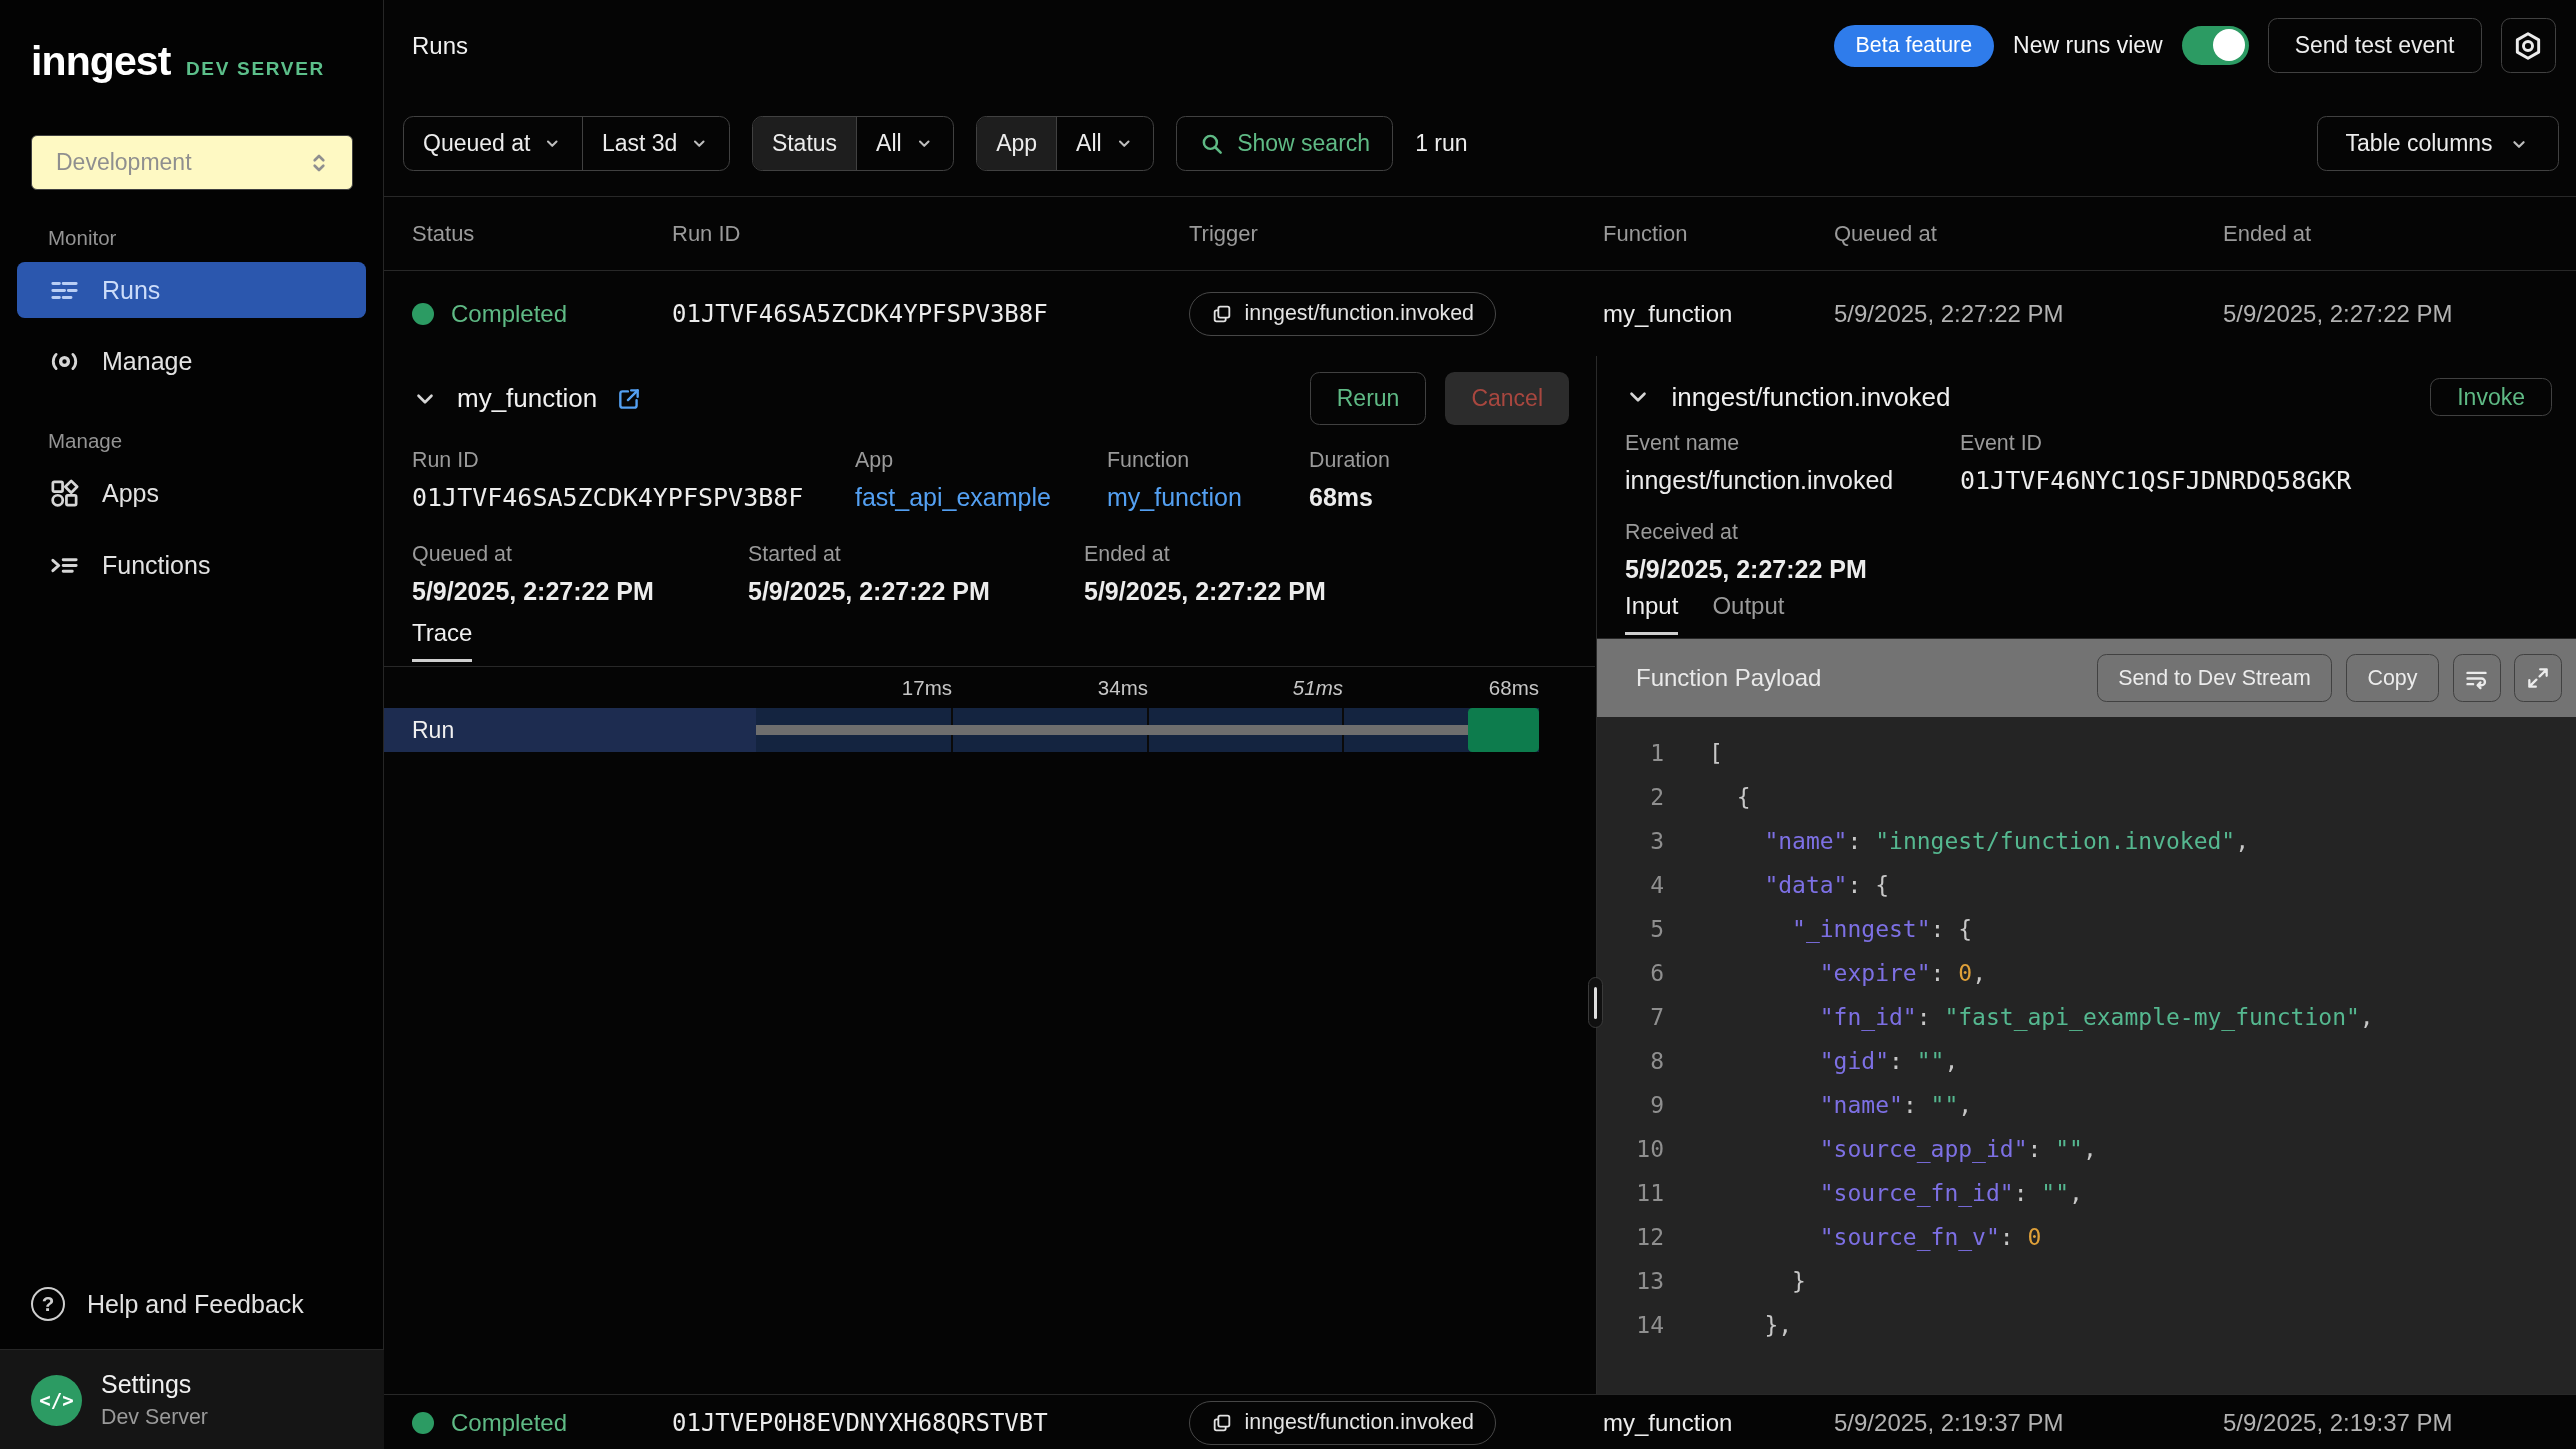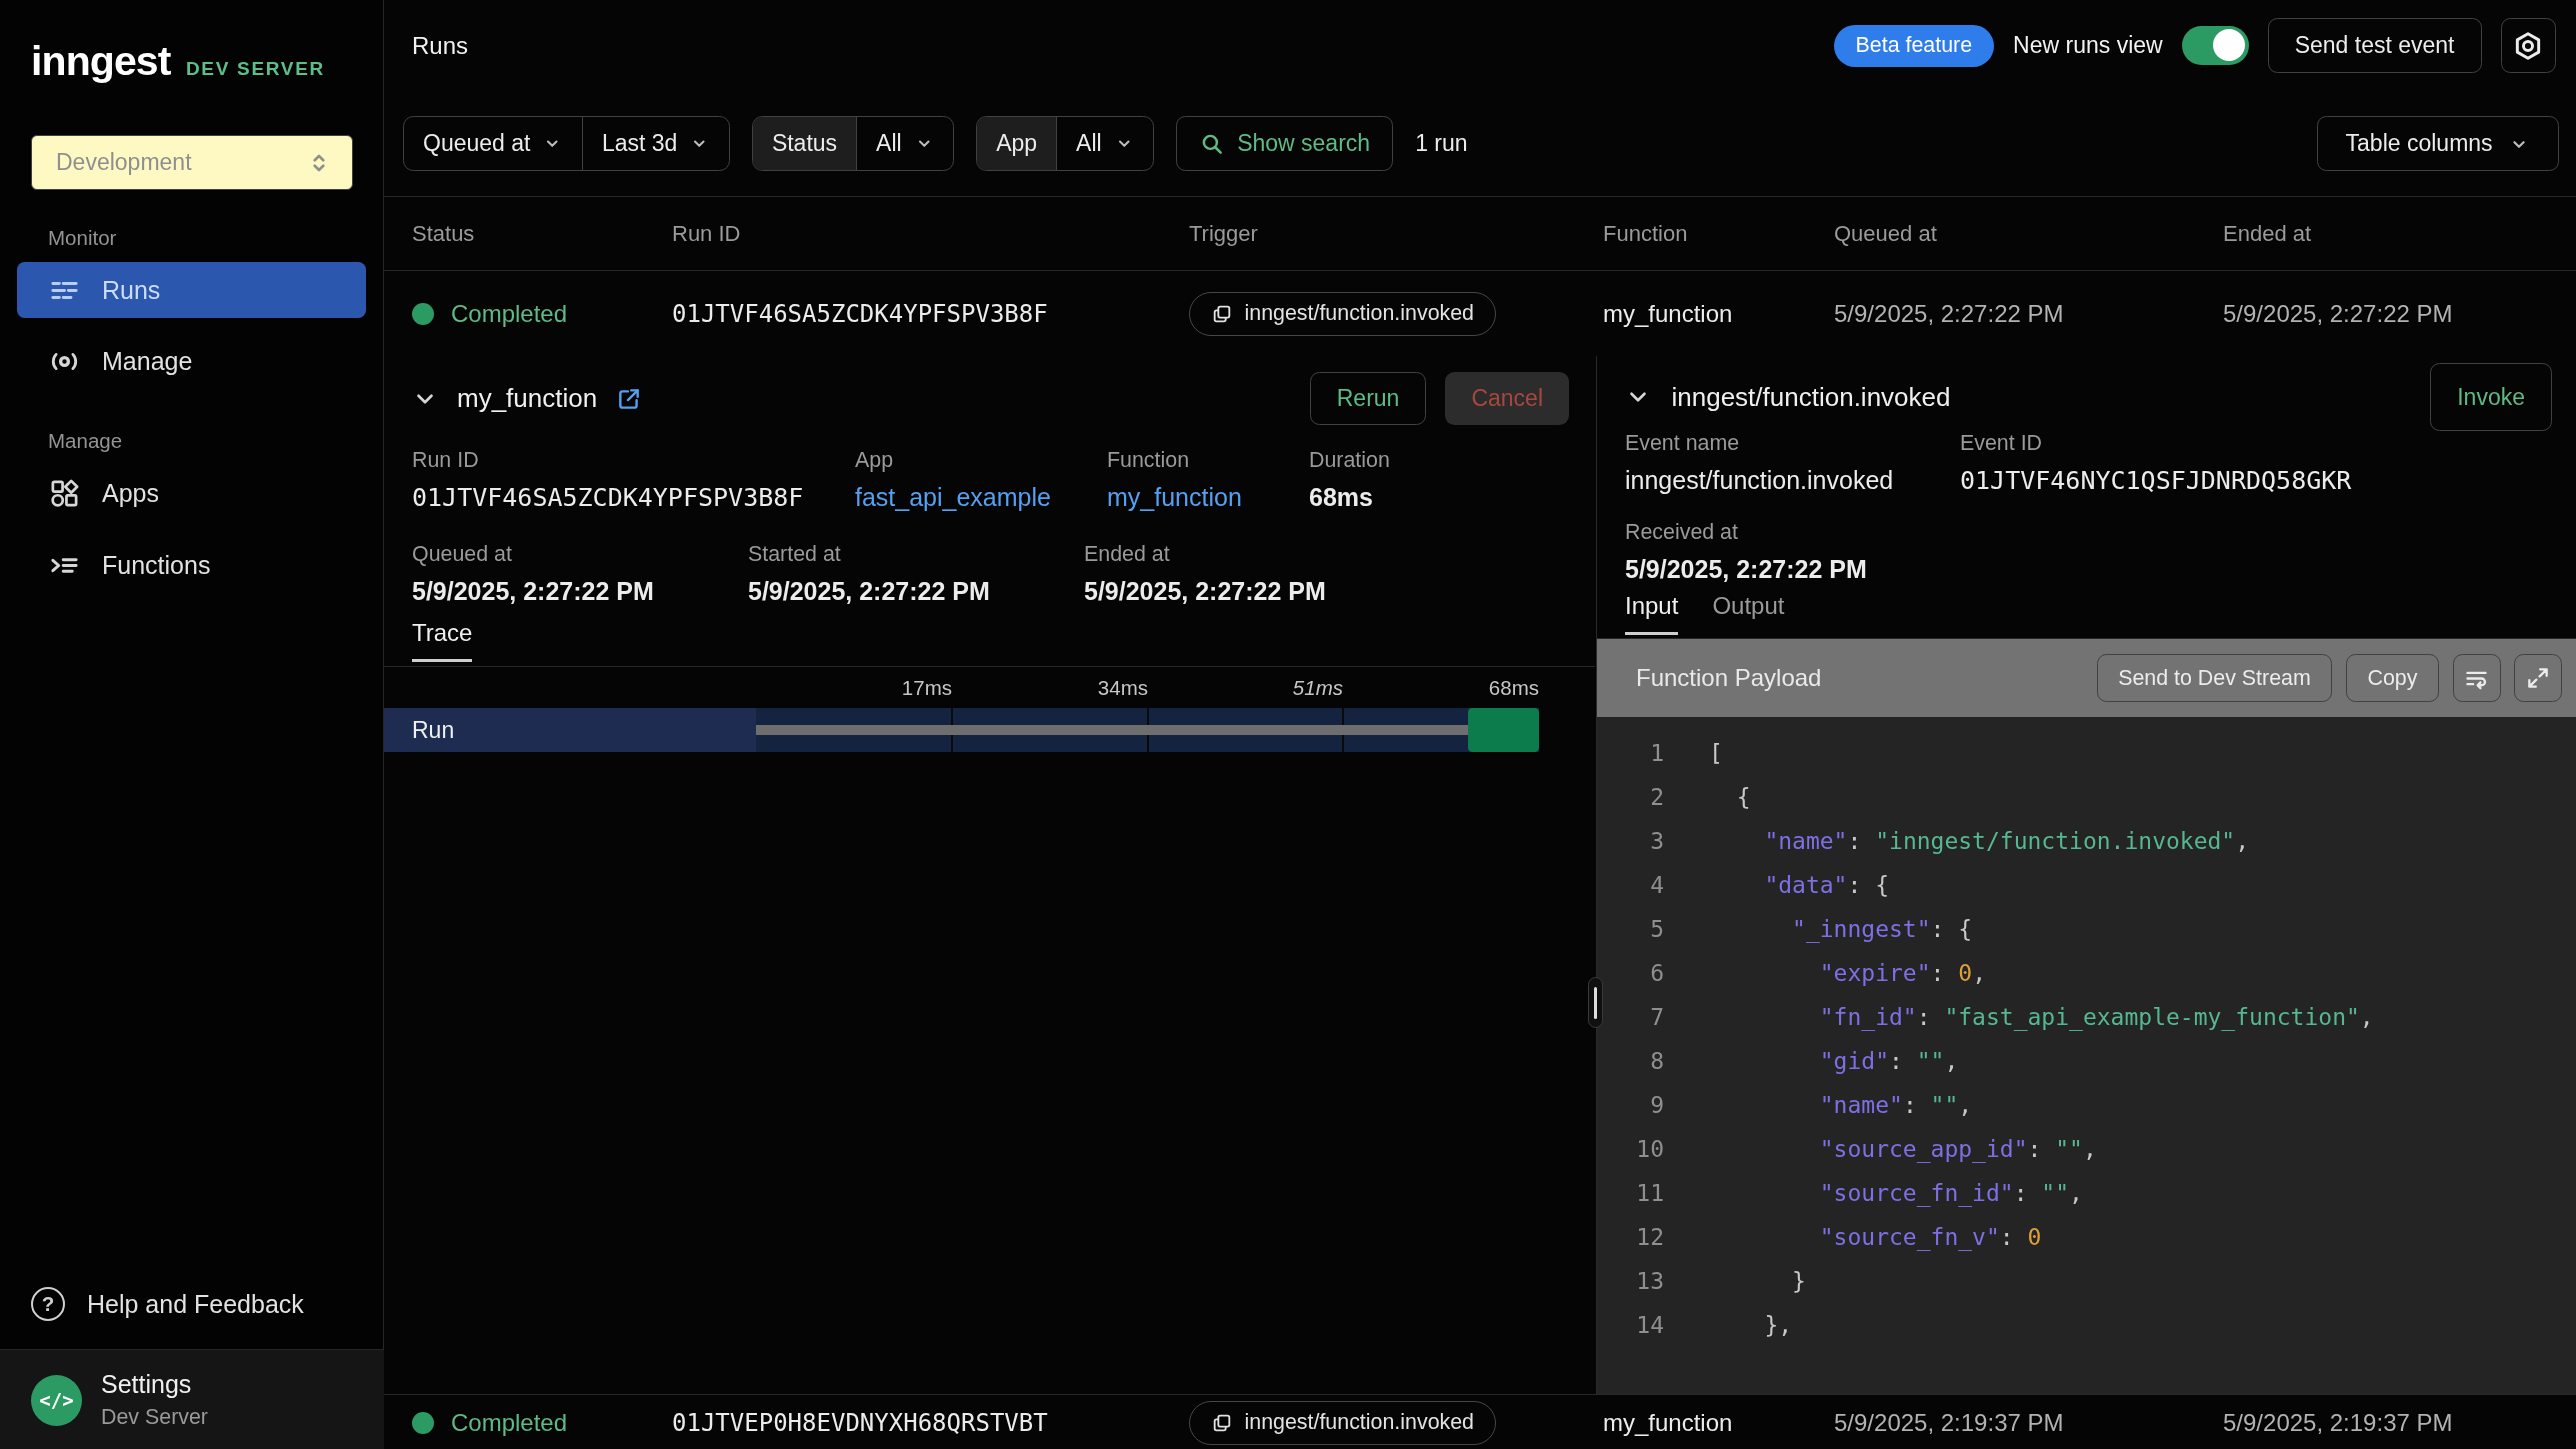--- a/index.html
+++ b/index.html
@@ -78,21 +78,21 @@
   .run-row { position:absolute; left:0; top:352px; width:1155px; height:44px; display:flex; }
   .run-label-cell { width:372px; background:#1d2c50; display:flex; align-items:center; padding-left:28px; font-size:23px; color:#f0f0f0; }
   .run-timeline { position:relative; width:783px; background:#142440; }
   .gridline { position:absolute; top:0; bottom:0; width:1.7px; background:#0a0a0a; }
   .wait-bar { position:absolute; left:0; width:712px; top:17px; height:10.3px; background:#6e6e6e; }
   .green-span { position:absolute; right:0; width:71px; top:0; bottom:0; background:#0d7c4d; border-radius:4.3px; }
 
   
   .epanel { position:absolute; left:1212px; right:0; top:0; bottom:0; border-left:0.9px solid #2a2a2a; }
   .eheader { position:absolute; left:28px; top:13.7px; right:24px; height:55px; display:flex; align-items:center; gap:20.5px; }
-  .btn-invoke { margin-left:auto; height:68px; padding:0 26px; color:#5fba85; }
+  .btn-invoke { margin-left:auto; height:38px; padding:0 26px; color:#5fba85; }
   .etabs { position:absolute; left:28px; top:236px; display:flex; gap:34px; font-size:24px; }
   .etab { padding-bottom:12px; cursor:pointer; color:#9a9a9a; }
   .etab.active { color:#f0f0f0; border-bottom:3.4px solid #cfcfcf; }
   .etabs-border { position:absolute; left:0; top:282px; right:0; border-bottom:0.9px solid #282828; }
   .payload-header { position:absolute; left:0; top:283px; right:0; height:78px; background:#737373; display:flex; align-items:center; padding:0 13.7px 0 39px; gap:13.7px; }
   .payload-title { font-size:24px; color:#e9e9e9; }
   .payload-header .spacer { flex:1; }
   .btn-sm { height:48px; padding:0 20.5px; font-size:21.4px; }
   .icon-btn-sm { width:48px; height:48px; }
   .code { position:absolute; left:0; top:361px; right:0; bottom:0; background:#242424; padding-top:13.7px; overflow:hidden; }

